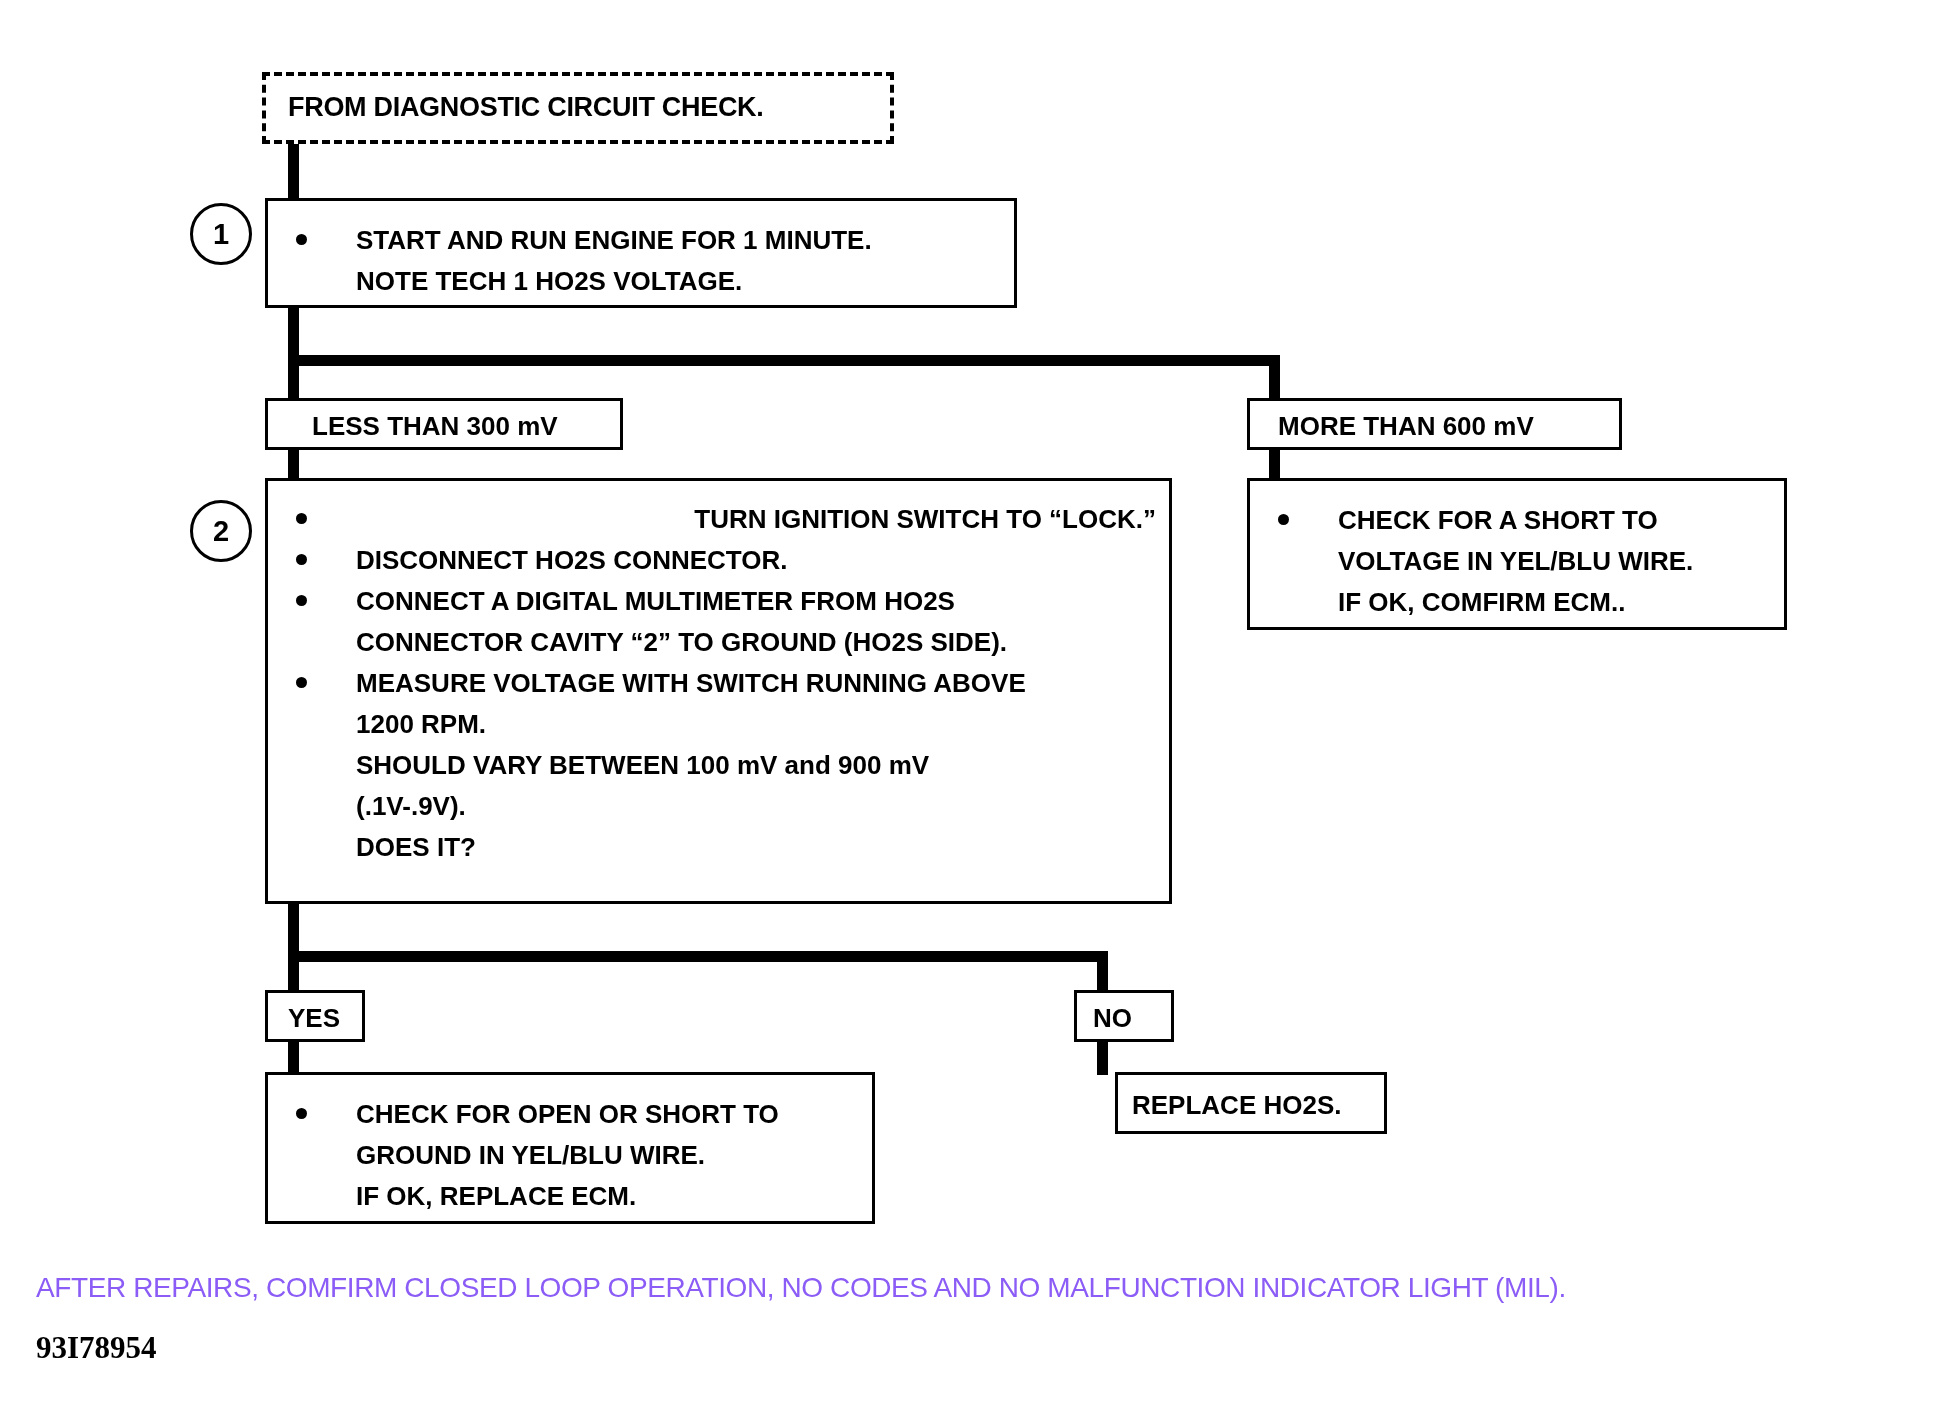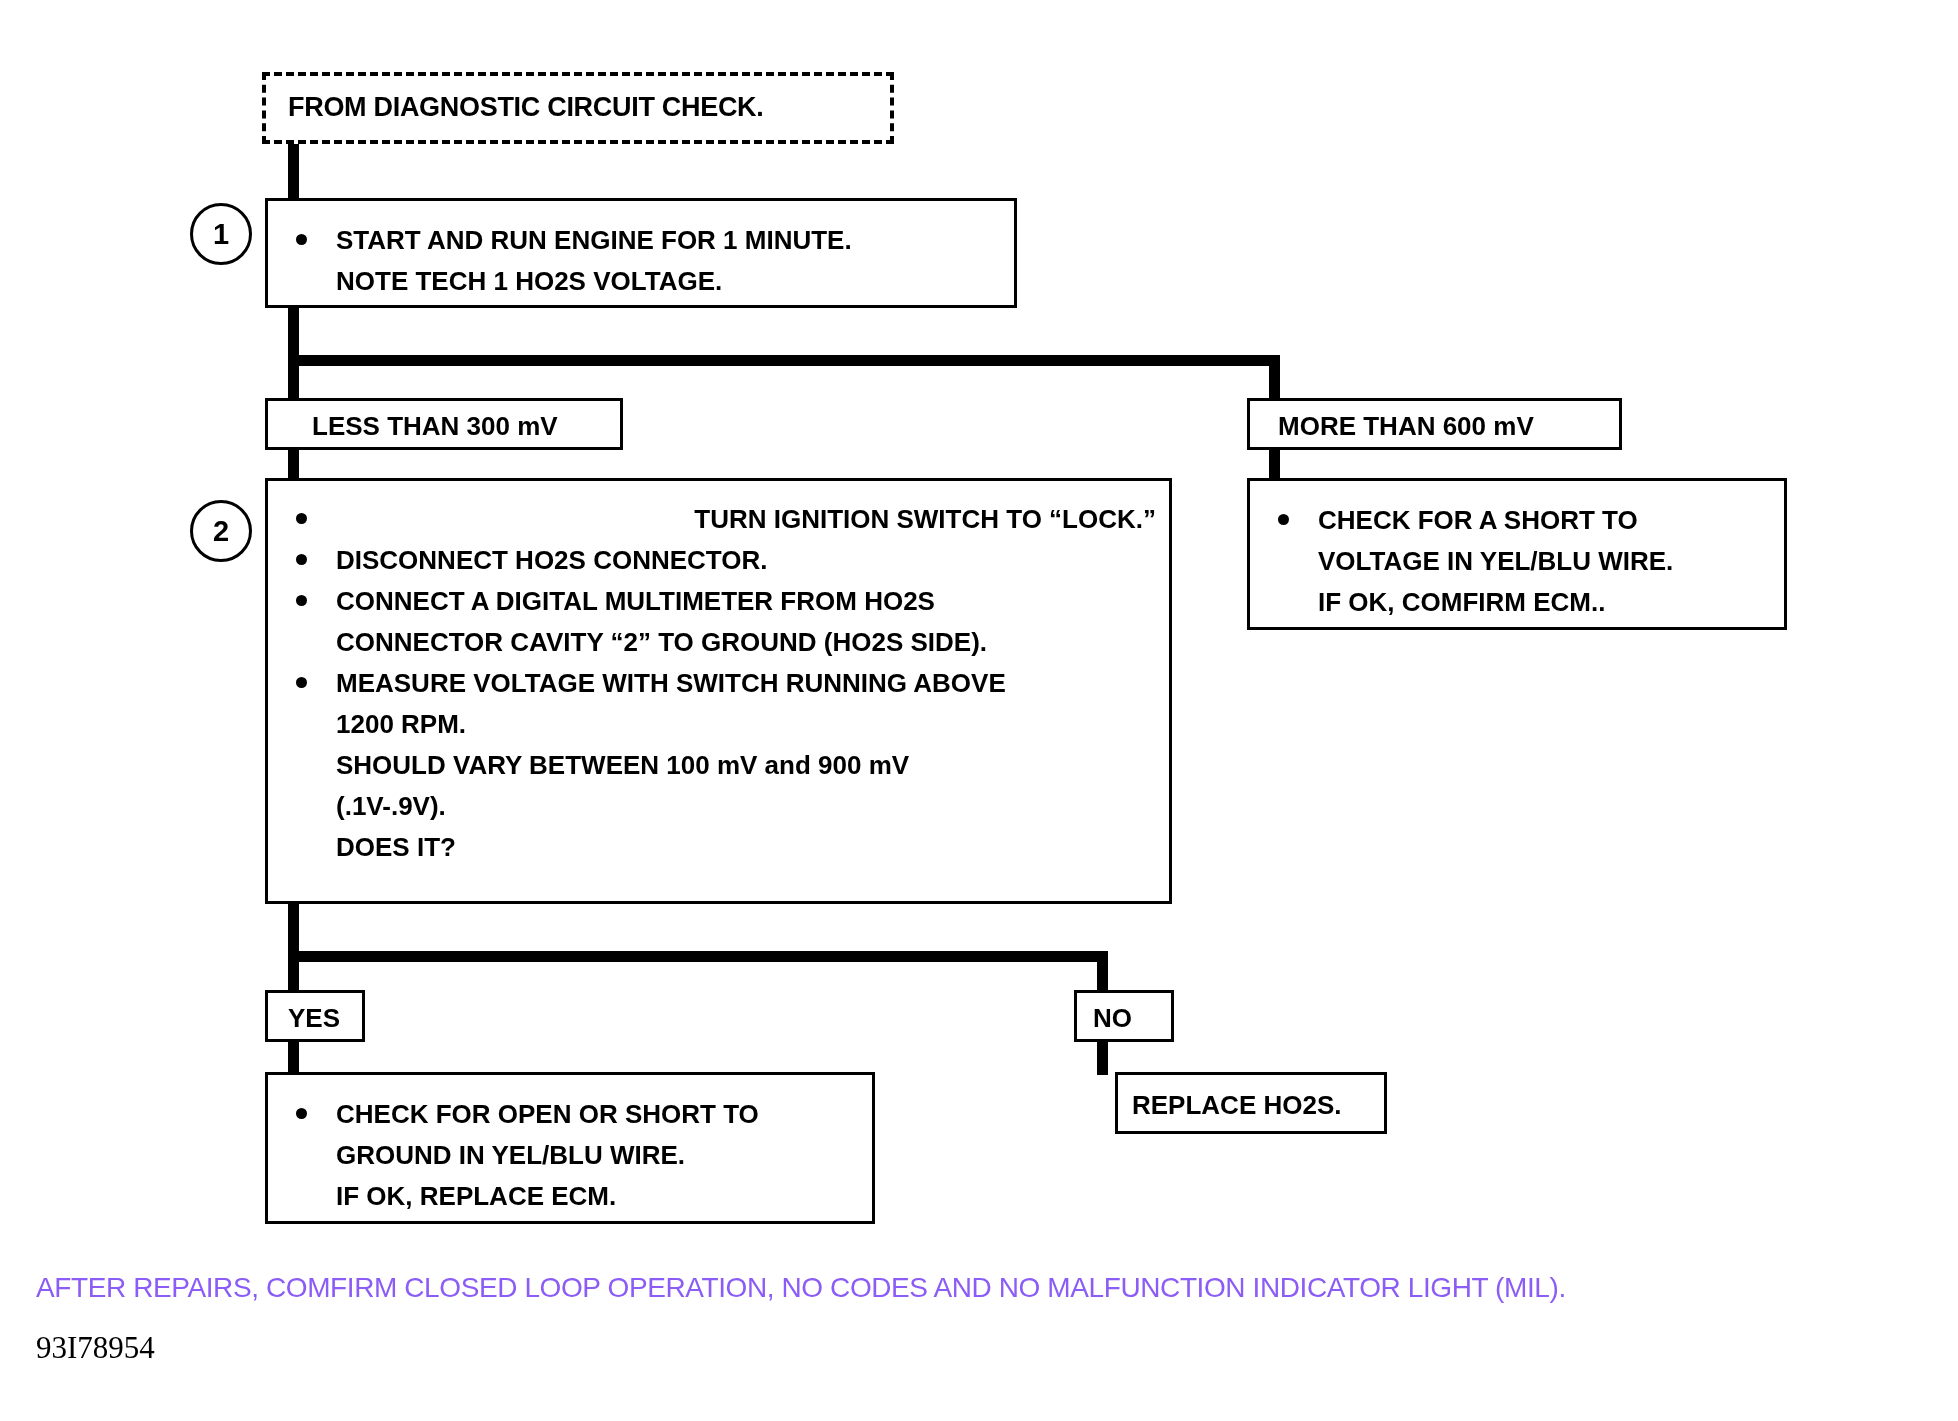--- a/index.html
+++ b/index.html
@@ -49,21 +49,21 @@
     position: absolute;
     left: 0;
     top: 0.52em;
     width: 11px;
     height: 11px;
     background: #000;
     border-radius: 50%;
   }
   .bullet-text {
     display: block;
-    margin-left: 40px;
+    margin-left: 60px;
   }
 
   
   .step-circle {
     position: absolute;
     box-sizing: border-box;
     border: 3px solid #000;
     border-radius: 50%;
     background: #fff;
     display: flex;
@@ -86,21 +86,21 @@
   .footer-note {
     position: absolute;
     font-family: "Liberation Sans", sans-serif;
     font-weight: normal;
     color: #8b5cf6;
     white-space: pre;
   }
   .footer-code {
     position: absolute;
     font-family: "Liberation Serif", serif;
-    font-weight: normal;
+    font-weight: bold;
     color: #000;
     white-space: pre;
   }
 </style>
 </head>
 <body>
 
 <div id="page">
 
   <div class="conn" style="left:288px; top:140px; width:11px; height:65px;"></div>

